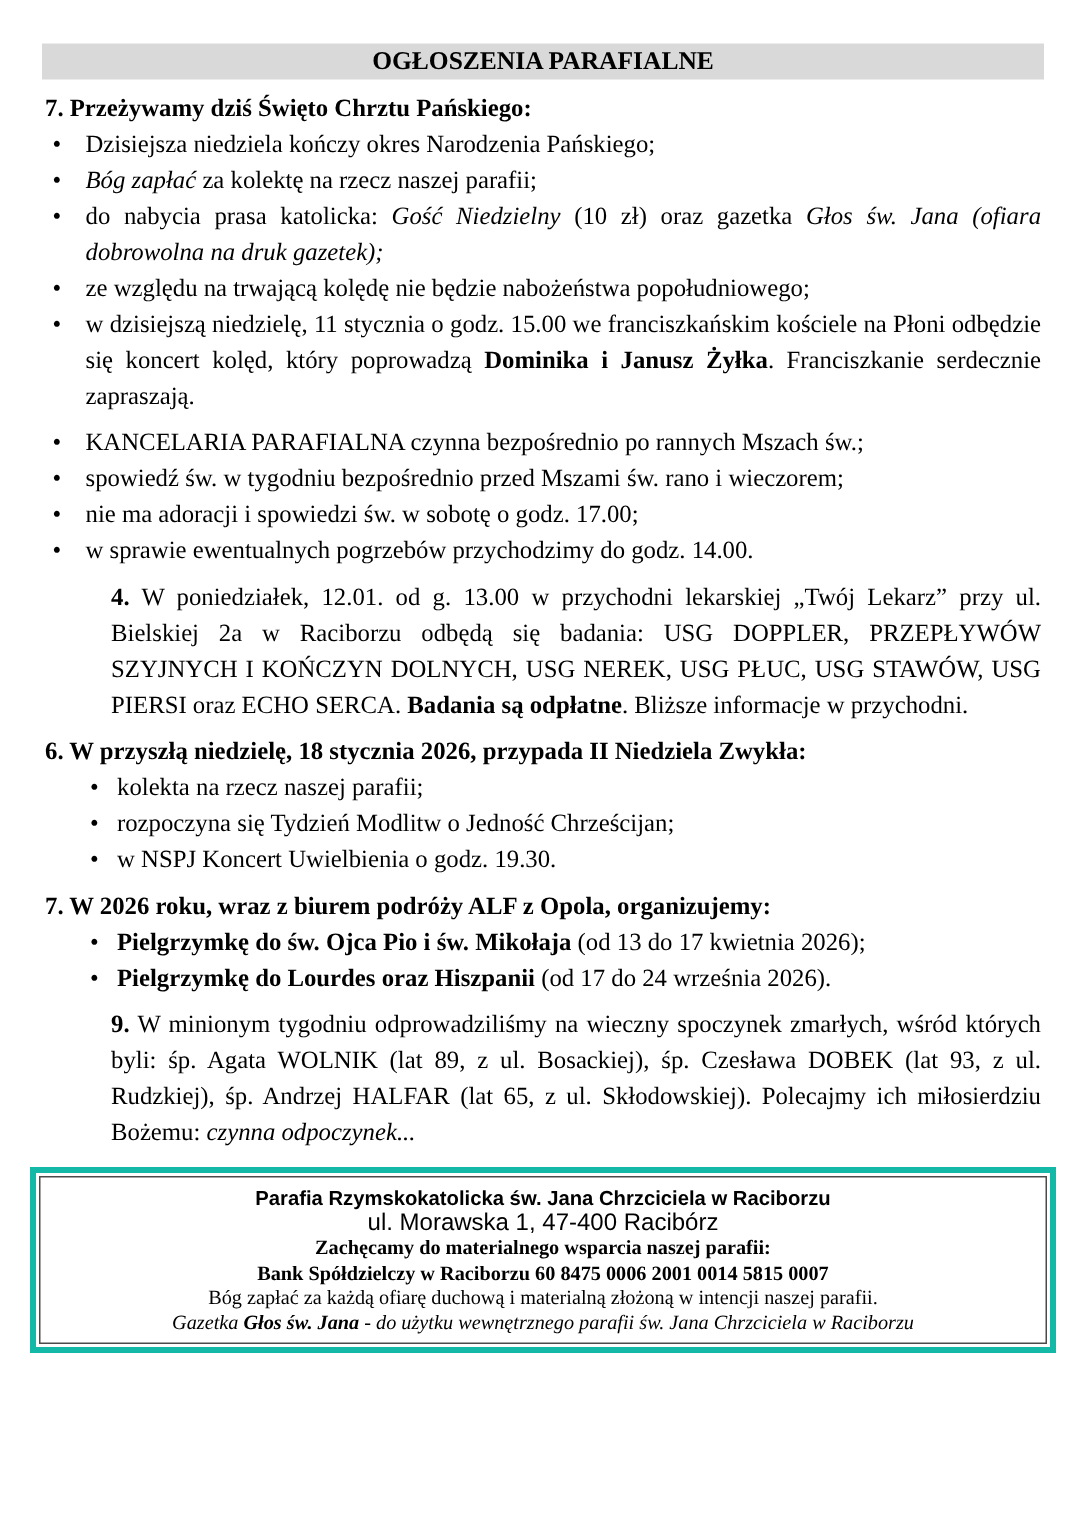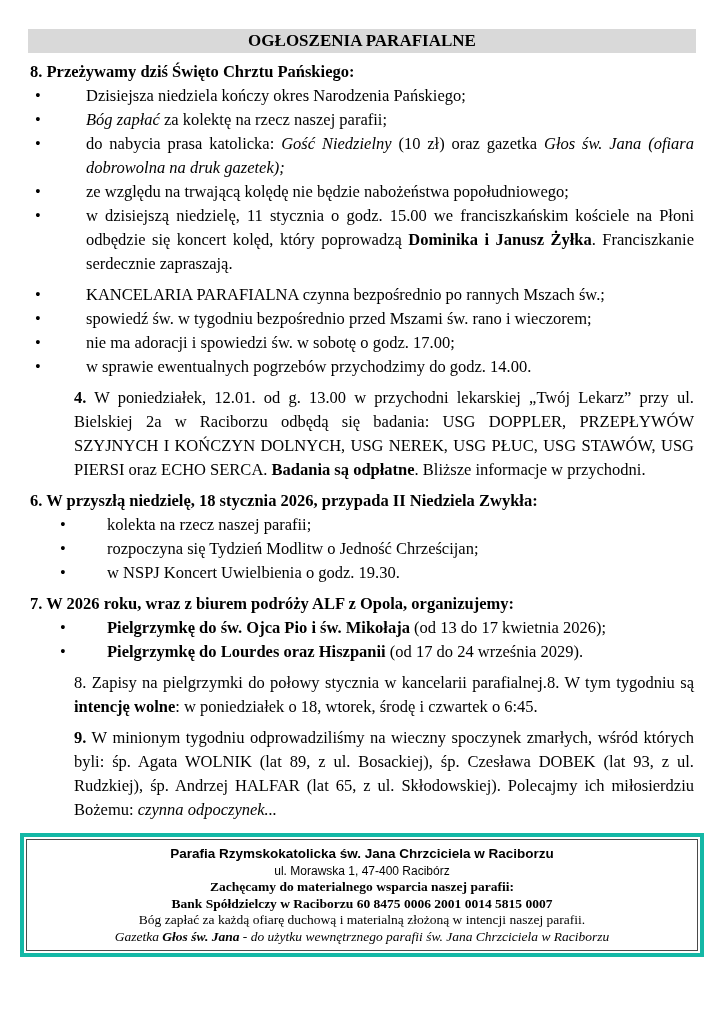--- a/index.html
+++ b/index.html
@@ -26,21 +26,21 @@
     line-height: 24px;
     text-align: center;
     margin: 0 -2px 7px -2px;
   }
   .block { margin: 0 0 7px 0; }
   .block:last-of-type { margin-bottom: 0; }
   .heading { font-weight: 700; }
   .para { text-align: justify; margin-left: 44px; }
   .brow { display: flex; }
   .bmark { flex: none; width: 22px; padding-left: 5px; }
-  .btext { flex: 1 1 auto; text-align: justify; margin-left: 29px; }
+  .btext { flex: 1 1 auto; text-align: justify; }
   .brow.lvl2 { margin-left: 30px; }
   .brow.lvl2 .bmark { width: 18px; padding-left: 0; }
   span.b { font-weight: 700; }
   span.i { font-style: italic; }
 
   .footer-box {
     margin: 11px -10px 0 -10px;
     border: 4px solid #14b8a6;
     padding: 2px;
     background: #ffffff;
@@ -50,35 +50,35 @@
     padding: 6px 8px 5px 8px;
     text-align: center;
   }
   .fl { font-size: 13.5px; line-height: 16.5px; }
   .fl.sans_bold {
     font-family: "Liberation Sans", "DejaVu Sans", sans-serif;
     font-weight: 700; font-size: 13.5px;
   }
   .fl.sans {
     font-family: "Liberation Sans", "DejaVu Sans", sans-serif;
-    font-size: 12px;
+    font-size: 16px;
   }
   .fl.serif_bold { font-weight: 700; }
   .fl.serif_italic { font-style: italic; }
 </style>
 </head>
 <body>
 
 <div class="page">
 
   <div class="title-bar">OGŁOSZENIA PARAFIALNE</div>
 
   <main id="blocks">
       <div class="block">
-        <div class="heading"><span class="b">8. Przeżywamy dziś Święto Chrztu Pańskiego:</span></div>
+        <div class="heading"><span class="b">7. Przeżywamy dziś Święto Chrztu Pańskiego:</span></div>
         <div class="brow">
           <span class="bmark">•</span>
           <div class="btext"><span>Dzisiejsza niedziela kończy okres Narodzenia Pańskiego;</span></div>
         </div>
         <div class="brow">
           <span class="bmark">•</span>
           <div class="btext"><span class="i">Bóg zapłać</span><span> za kolektę na rzecz naszej parafii;</span></div>
         </div>
         <div class="brow">
           <span class="bmark">•</span>
@@ -128,24 +128,23 @@
         </div>
       </div>
       <div class="block">
         <div class="heading"><span class="b">7. W 2026 roku, wraz z biurem podróży ALF z Opola, organizujemy:</span></div>
         <div class="brow lvl2">
           <span class="bmark">•</span>
           <div class="btext"><span class="b">Pielgrzymkę do św. Ojca Pio i św. Mikołaja</span><span> (od 13 do 17 kwietnia 2026);</span></div>
         </div>
         <div class="brow lvl2">
           <span class="bmark">•</span>
-          <div class="btext"><span class="b">Pielgrzymkę do Lourdes oraz Hiszpanii</span><span> (od 17 do 24 września 2029).</span></div>
+          <div class="btext"><span class="b">Pielgrzymkę do Lourdes oraz Hiszpanii</span><span> (od 17 do 24 września 2026).</span></div>
         </div>
       </div>
-      <div class="block para"><span>8. Zapisy na pielgrzymki do połowy stycznia w kancelarii parafialnej.8. W tym tygodniu są </span><span class="b">intencję wolne</span><span>: w poniedziałek o 18, wtorek, środę i czwartek o 6:45.</span></div>
       <div class="block para"><span class="b">9.</span><span> W minionym tygodniu odprowadziliśmy na wieczny spoczynek zmarłych, wśród których byli: śp. Agata WOLNIK (lat 89, z ul. Bosackiej), śp. Czesława DOBEK (lat 93, z ul. Rudzkiej), śp. Andrzej HALFAR (lat 65, z ul. Skłodowskiej). Polecajmy ich miłosierdziu Bożemu: </span><span class="i">czynna odpoczynek...</span></div>
     </main>
 
   <footer class="footer-box">
     <div class="footer-inner" id="footer-lines">
         <div class="fl sans_bold"><span>Parafia Rzymskokatolicka św. Jana Chrzciciela w Raciborzu</span></div>
         <div class="fl sans"><span>ul. Morawska 1, 47-400 Racibórz</span></div>
         <div class="fl serif_bold"><span>Zachęcamy do materialnego wsparcia naszej parafii:</span></div>
         <div class="fl serif_bold"><span>Bank Spółdzielczy w Raciborzu 60 8475 0006 2001 0014 5815 0007</span></div>
         <div class="fl serif"><span>Bóg zapłać za każdą ofiarę duchową i materialną złożoną w intencji naszej parafii.</span></div>

